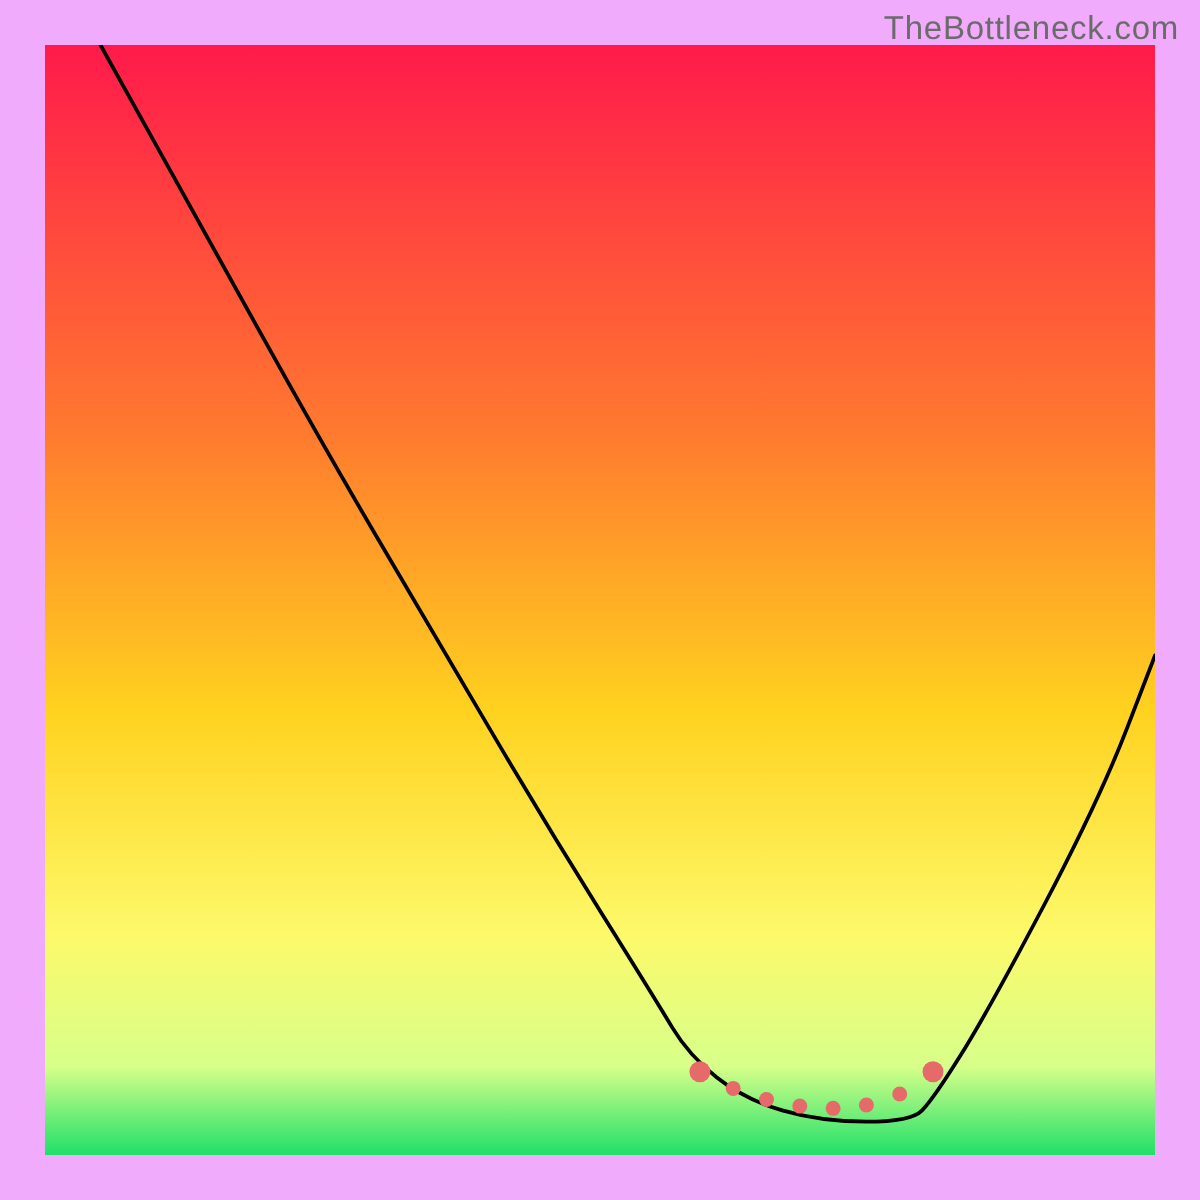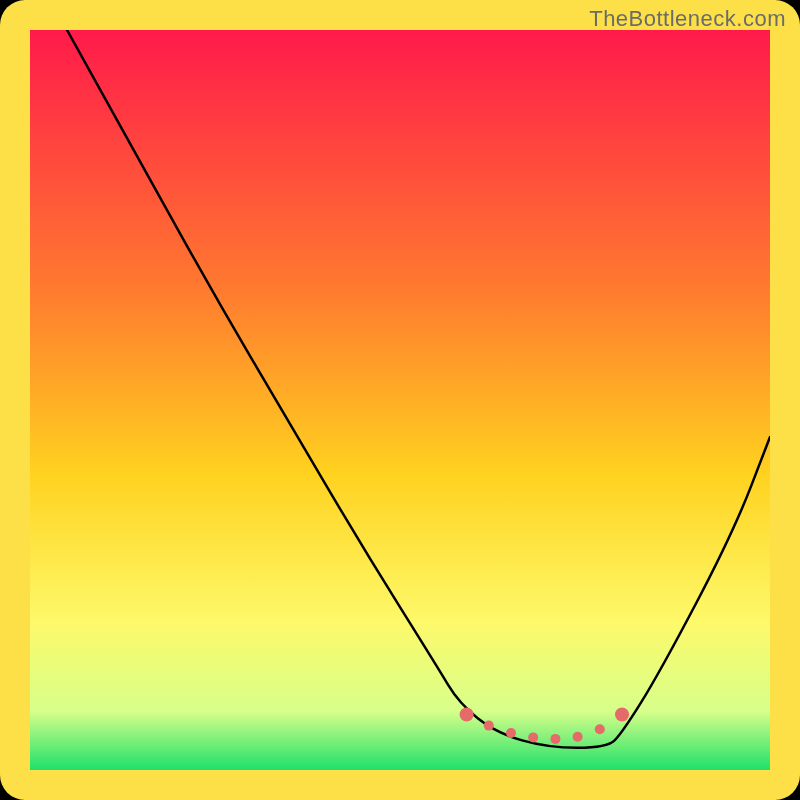--- a/index.html
+++ b/index.html
@@ -8,22 +8,21 @@
     width: 800px;
     height: 800px;
     background: #000;
     overflow: hidden;
     font-family: Arial, Helvetica, sans-serif;
   }
   .frame {
     position: relative;
     width: 800px;
     height: 800px;
-    background: #fde047;
-    border-radius: 25px;
+    background: #f0abfc;
   }
   .watermark {
     position: absolute;
     top: 6px;
     right: 14px;
     color: #6b6b6b;
     font-size: 22px;
     font-weight: 500;
     letter-spacing: 0.5px;
     z-index: 10;

